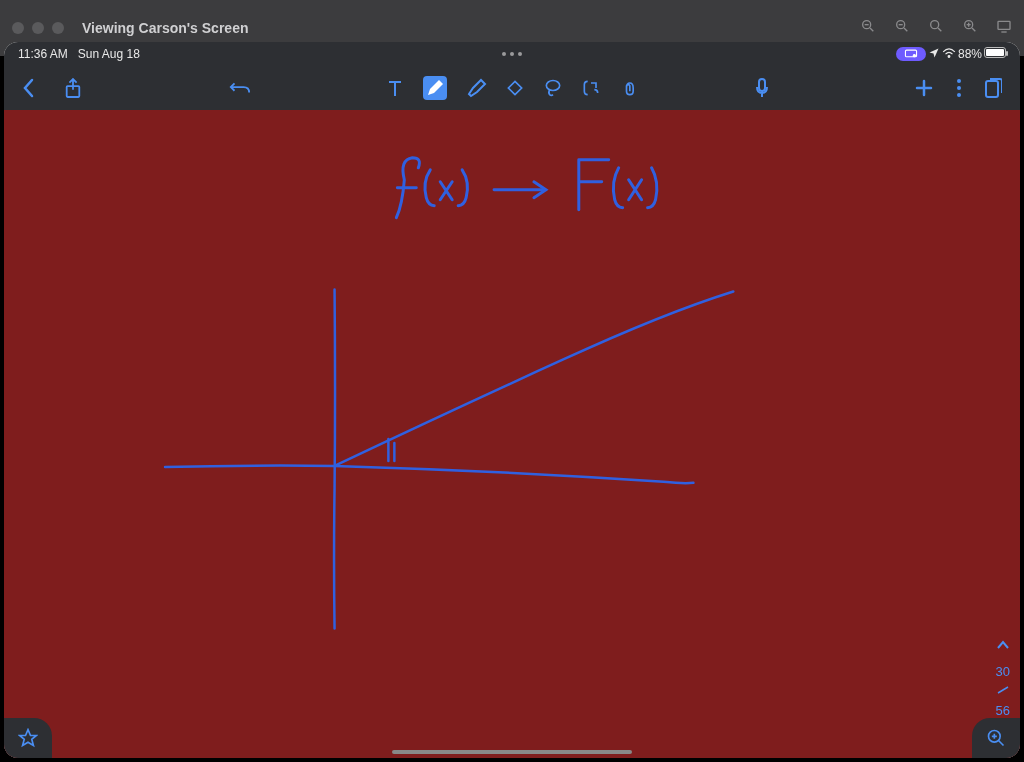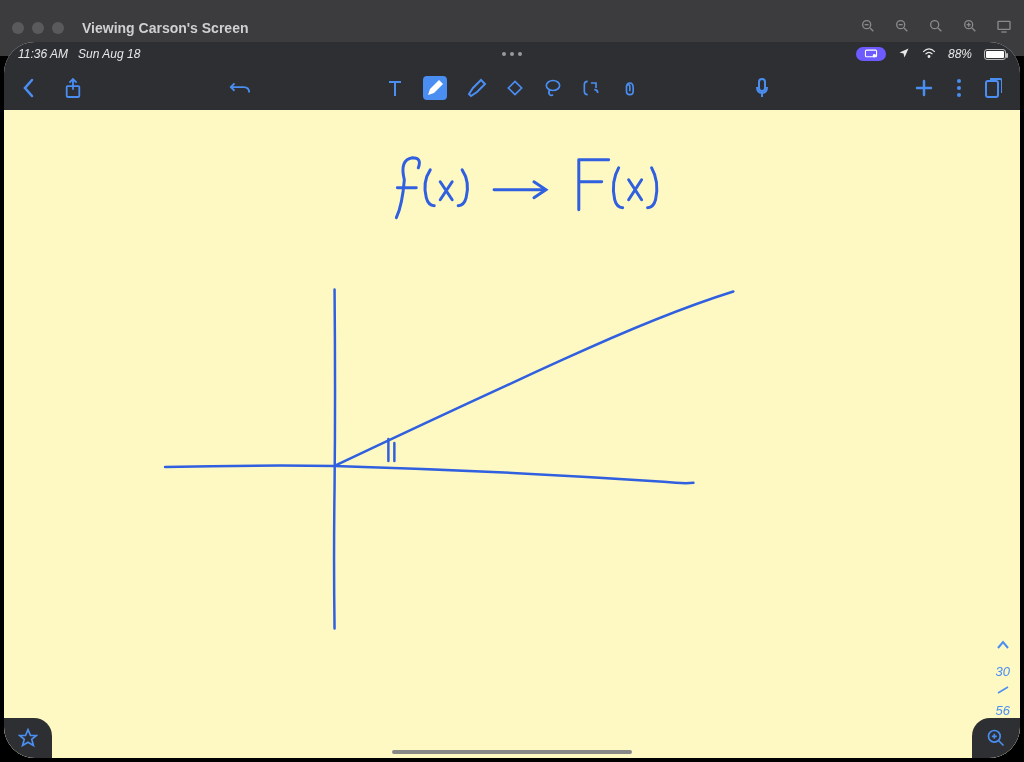--- a/index.html
+++ b/index.html
@@ -51,23 +51,22 @@
       width: 16px;
       height: 16px;
     }
     .ipad-frame {
       position: absolute;
       top: 42px;
       left: 4px;
       right: 4px;
       bottom: 4px;
       background: #fff;
-      border-radius: 31px;
+      border-radius: 14px;
       overflow: hidden;
-      font-style: italic;
     }
     .statusbar {
       height: 24px;
       background: #2d2f33;
       display: flex;
       align-items: center;
       padding: 0 14px;
       color: #e8e8e8;
       font-size: 12px;
       font-weight: 500;
@@ -85,22 +84,22 @@
     }
     .statusbar-center .dot {
       width: 4px;
       height: 4px;
       border-radius: 50%;
       background: #9a9a9c;
     }
     .statusbar-right {
       margin-left: auto;
       display: flex;
-      gap: 12px;
-      align-items: center;
+      gap: 2px;
+      align-items: flex-start;
     }
     .screenrec-pill {
       background: #6e5bff;
       border-radius: 10px;
       padding: 2px 8px;
       display: flex;
       align-items: center;
       gap: 4px;
       color: #fff;
     }
@@ -177,21 +176,21 @@
       border-radius: 4px;
       padding: 2px;
       color: #fff;
     }
     .canvas {
       position: absolute;
       top: 68px;
       left: 0;
       right: 0;
       bottom: 0;
-      background: #fef9c3;
+      background: #7f1d1d;
     }
     .drawing {
       position: absolute;
       width: 100%;
       height: 100%;
     }
     .page-nav {
       position: absolute;
       right: 10px;
       top: 520px;

